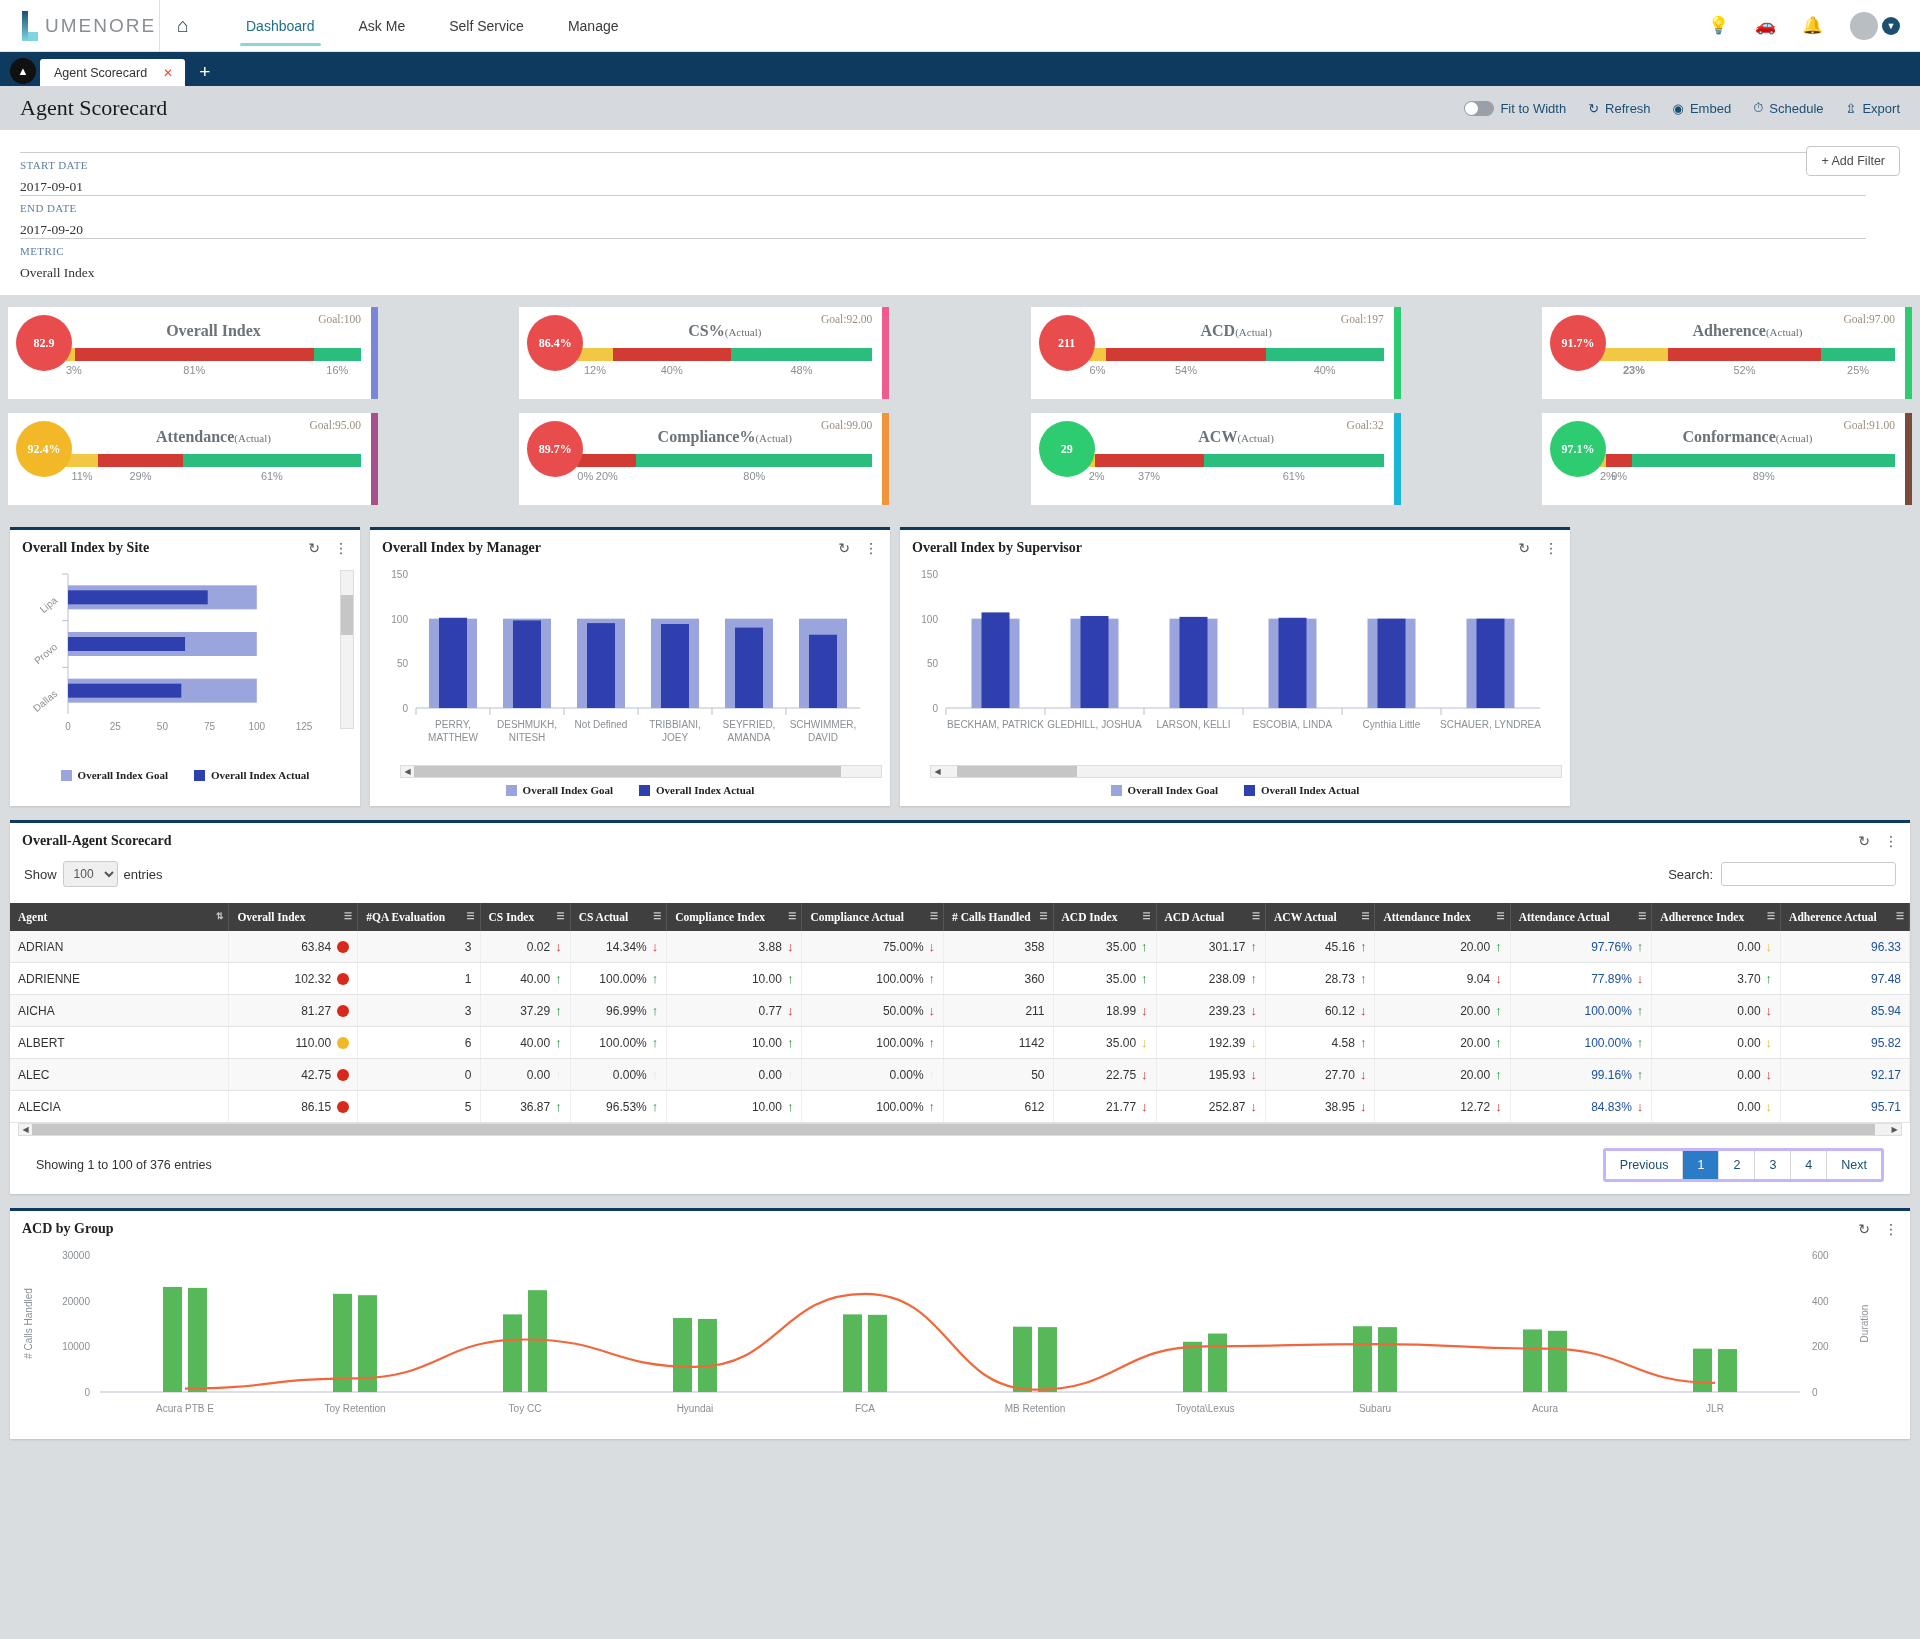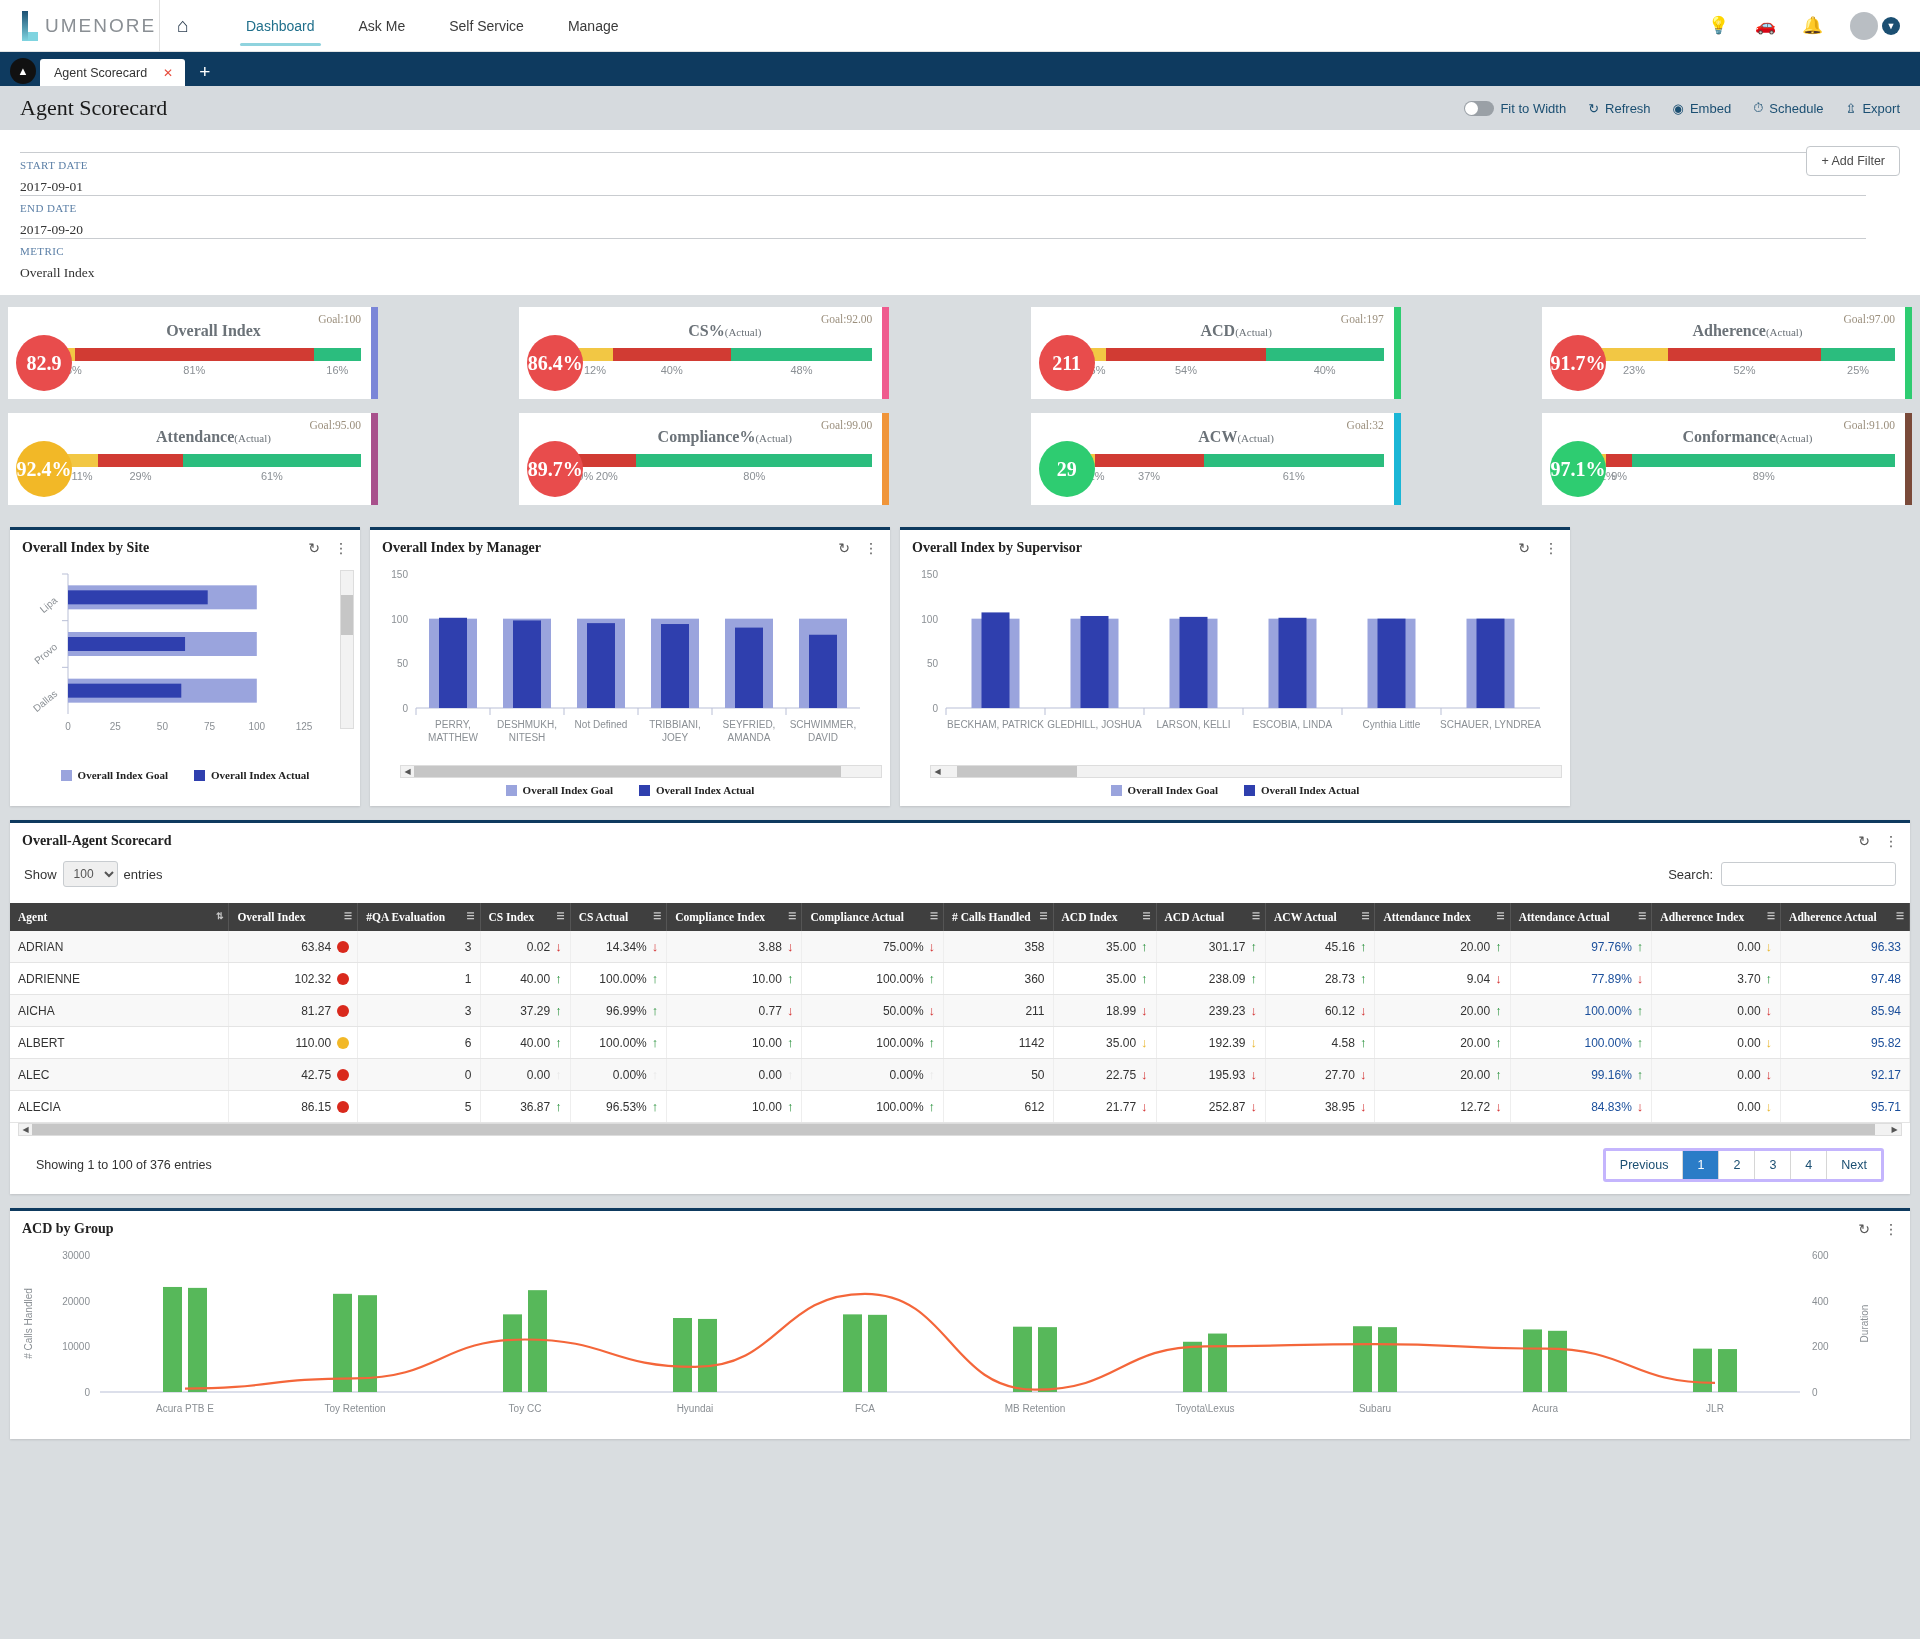--- a/index.html
+++ b/index.html
@@ -48,22 +48,22 @@
   .fcol-line{border-top:1px solid #c9ccd0;padding-top:6px;}
   .flabel{font-size:11px;color:#5b7fa6;letter-spacing:.4px;font-family:"Liberation Serif",serif;}
   .fvalue{font-size:13.5px;color:#333;margin-top:8px;font-family:"Liberation Serif",serif;}
   .addfilter{position:absolute;right:20px;top:16px;border:1px solid #c3c7cb;background:#fff;border-radius:4px;
      padding:7px 14px;font-size:12.5px;color:#4a4a4a;cursor:pointer;}
   
   .kpi-zone{padding:12px 0 8px;}
   .kpi-row{display:flex;justify-content:space-between;padding:0 8px;margin-bottom:14px;}
   .kpi{position:relative;width:370px;height:92px;display:flex;}
   .kpi-body{background:#fff;flex:1;padding:6px 10px 4px 58px;position:relative;}
-  .kpi-bubble{position:absolute;left:8px;top:28px;width:56px;height:56px;border-radius:50%;color:#fff;
-     display:flex;align-items:center;justify-content:center;font-size:20px;font-weight:bold;z-index:3;
+  .kpi-bubble{position:absolute;left:8px;top:8px;width:56px;height:56px;border-radius:50%;color:#fff;
+     display:flex;align-items:center;justify-content:center;font-size:12px;font-weight:bold;z-index:3;
      font-family:"Liberation Serif",serif;}
   .kpi-goal{text-align:right;font-size:11.5px;color:#9b8f7d;font-family:"Liberation Serif",serif;}
   .kpi-name{text-align:center;font-size:16px;font-weight:bold;color:#6b7278;font-family:"Liberation Serif",serif;margin-top:-3px;}
   .kpi-name small{font-size:11px;font-weight:normal;}
   .kpi-bar{display:flex;height:13px;margin-top:8px;}
   .kpi-pcts{display:flex;margin-top:3px;font-size:11px;color:#8a8f94;}
   .kpi-pct{text-align:center;}
   .kpi-side{width:7px;}
   
   .charts-row{display:flex;gap:10px;padding:0 10px;}
@@ -254,21 +254,21 @@
     <div class="kpi-bubble" style="background:#e84c4c;">91.7%</div>
     <div class="kpi-body">
       <div class="kpi-goal">Goal:97.00</div>
       <div class="kpi-name">Adherence<small>(Actual)</small></div>
       <div class="kpi-bar">
             <div style="width:23%;background:#f2c744;"></div>
             <div style="width:52%;background:#d13b33;"></div>
             <div style="width:25%;background:#2bbd7e;"></div>
           </div>
       <div class="kpi-pcts">
-            <div class="kpi-pct" style="width:23%;">23%</div>
+            <div class="kpi-pct" style="width:23%;font-weight:bold;">23%</div>
             <div class="kpi-pct" style="width:52%;">52%</div>
             <div class="kpi-pct" style="width:25%;">25%</div>
           </div>
     </div>
     <div class="kpi-side" style="background:#2ecc71;"></div>
   </div>
     </div>
   <div class="kpi-row" id="kpi-row-2">
       <div class="kpi">
     <div class="kpi-bubble" style="background:#f2b827;">92.4%</div>

